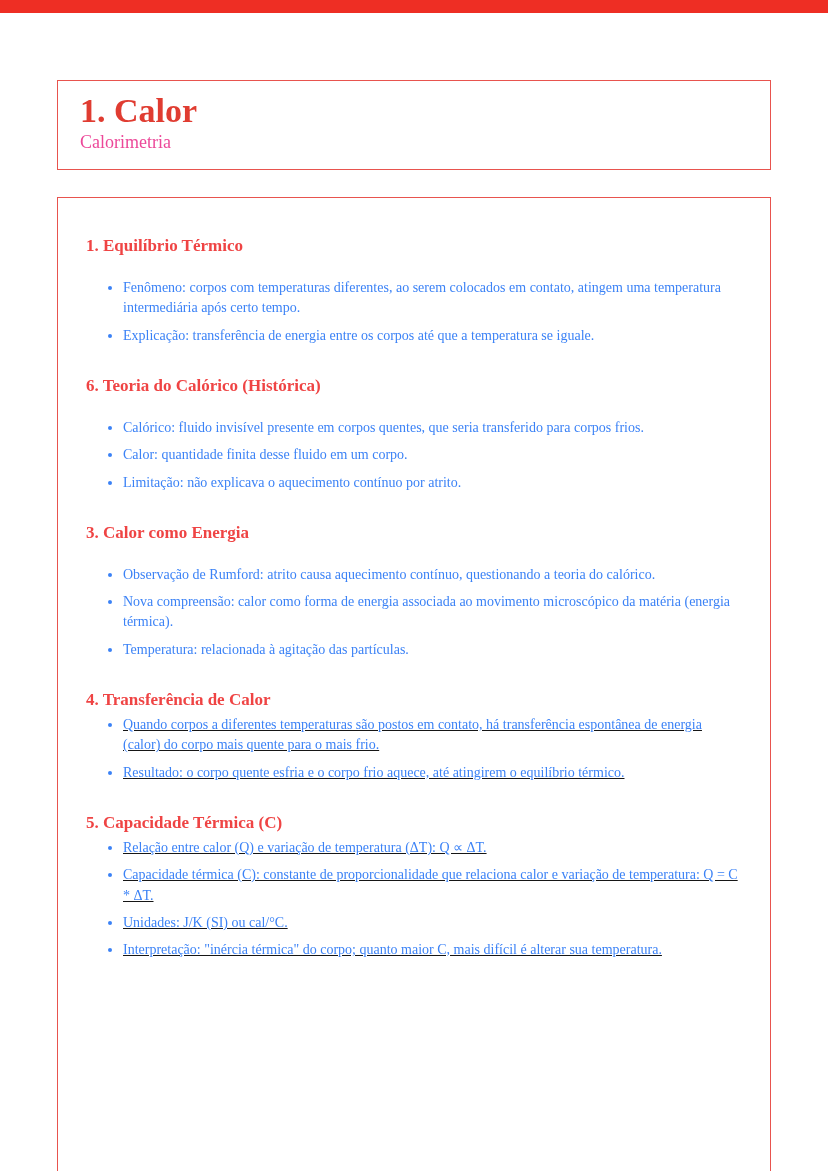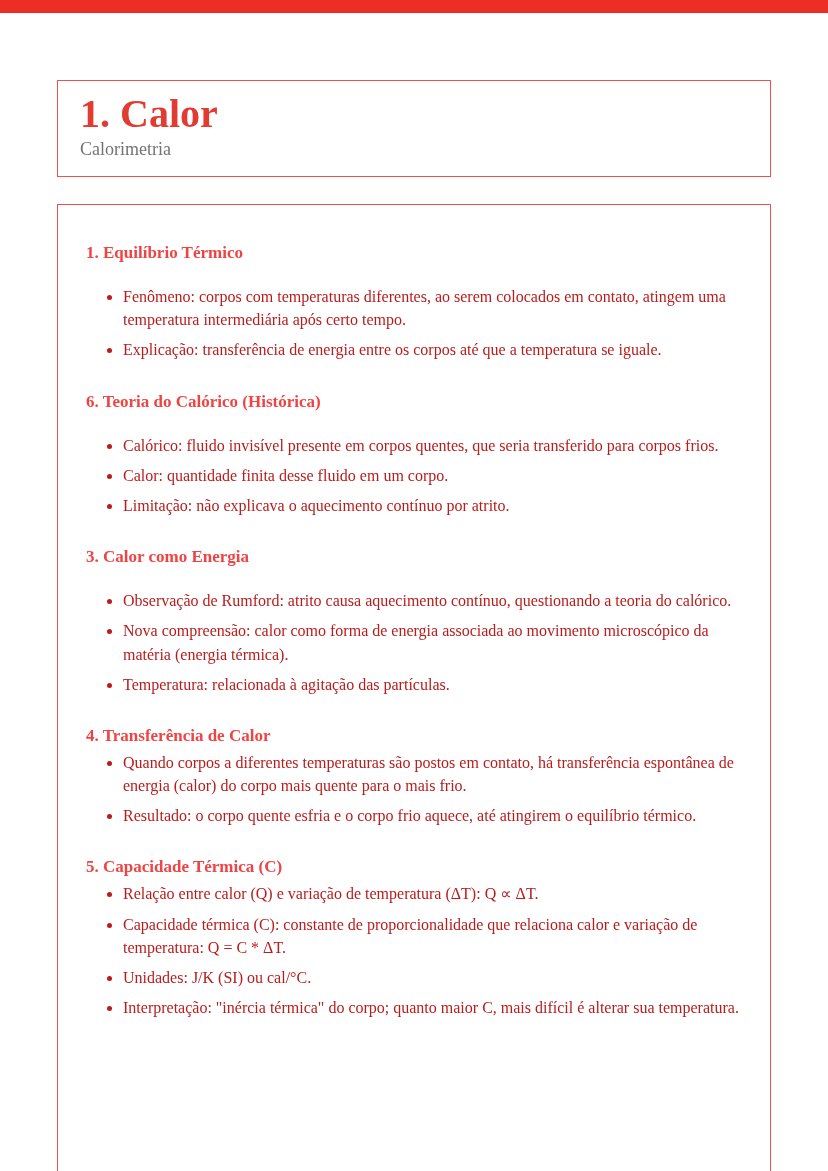--- a/index.html
+++ b/index.html
@@ -26,27 +26,27 @@
     border: 1.5px solid var(--accent-border, #e8534e);
     box-sizing: border-box;
     background: #ffffff;
   }
   .header-box {
     margin-top: 67px;
     padding: 10px 22px 16px 22px;
   }
   .page-title {
     color: var(--accent-title, #e03c31);
-    font-size: 40px;
+    font-size: 34px;
     font-weight: bold;
     line-height: 1.15;
   }
   .page-subtitle {
     font-size: 18px;
-    color: #737373;
+    color: #ec4899;
     margin-top: 2px;
   }
   .content-box {
     margin-top: 27px;
     padding: 38px 30px 40px 28px;
     height: 986px;
   }
   .section {
     margin-top: 30px;
   }
@@ -57,26 +57,27 @@
     font-weight: bold;
     font-size: 17px;
     color: #ef4444;
   }
   .bullet-list {
     margin: 22px 0 0 0;
     padding-left: 37px;
   }
   .section.tight .bullet-list {
     margin-top: 5px;
+    text-decoration: underline;
   }
   .bullet-item {
-    font-size: 16px;
+    font-size: 14px;
     line-height: 1.45;
     margin-bottom: 7px;
-    color: #b91c1c;
+    color: #3b82f6;
   }
   .bullet-item:last-child {
     margin-bottom: 0;
   }
 </style>
 </head>
 <body>
 
 <div class="topbar"></div>
 

